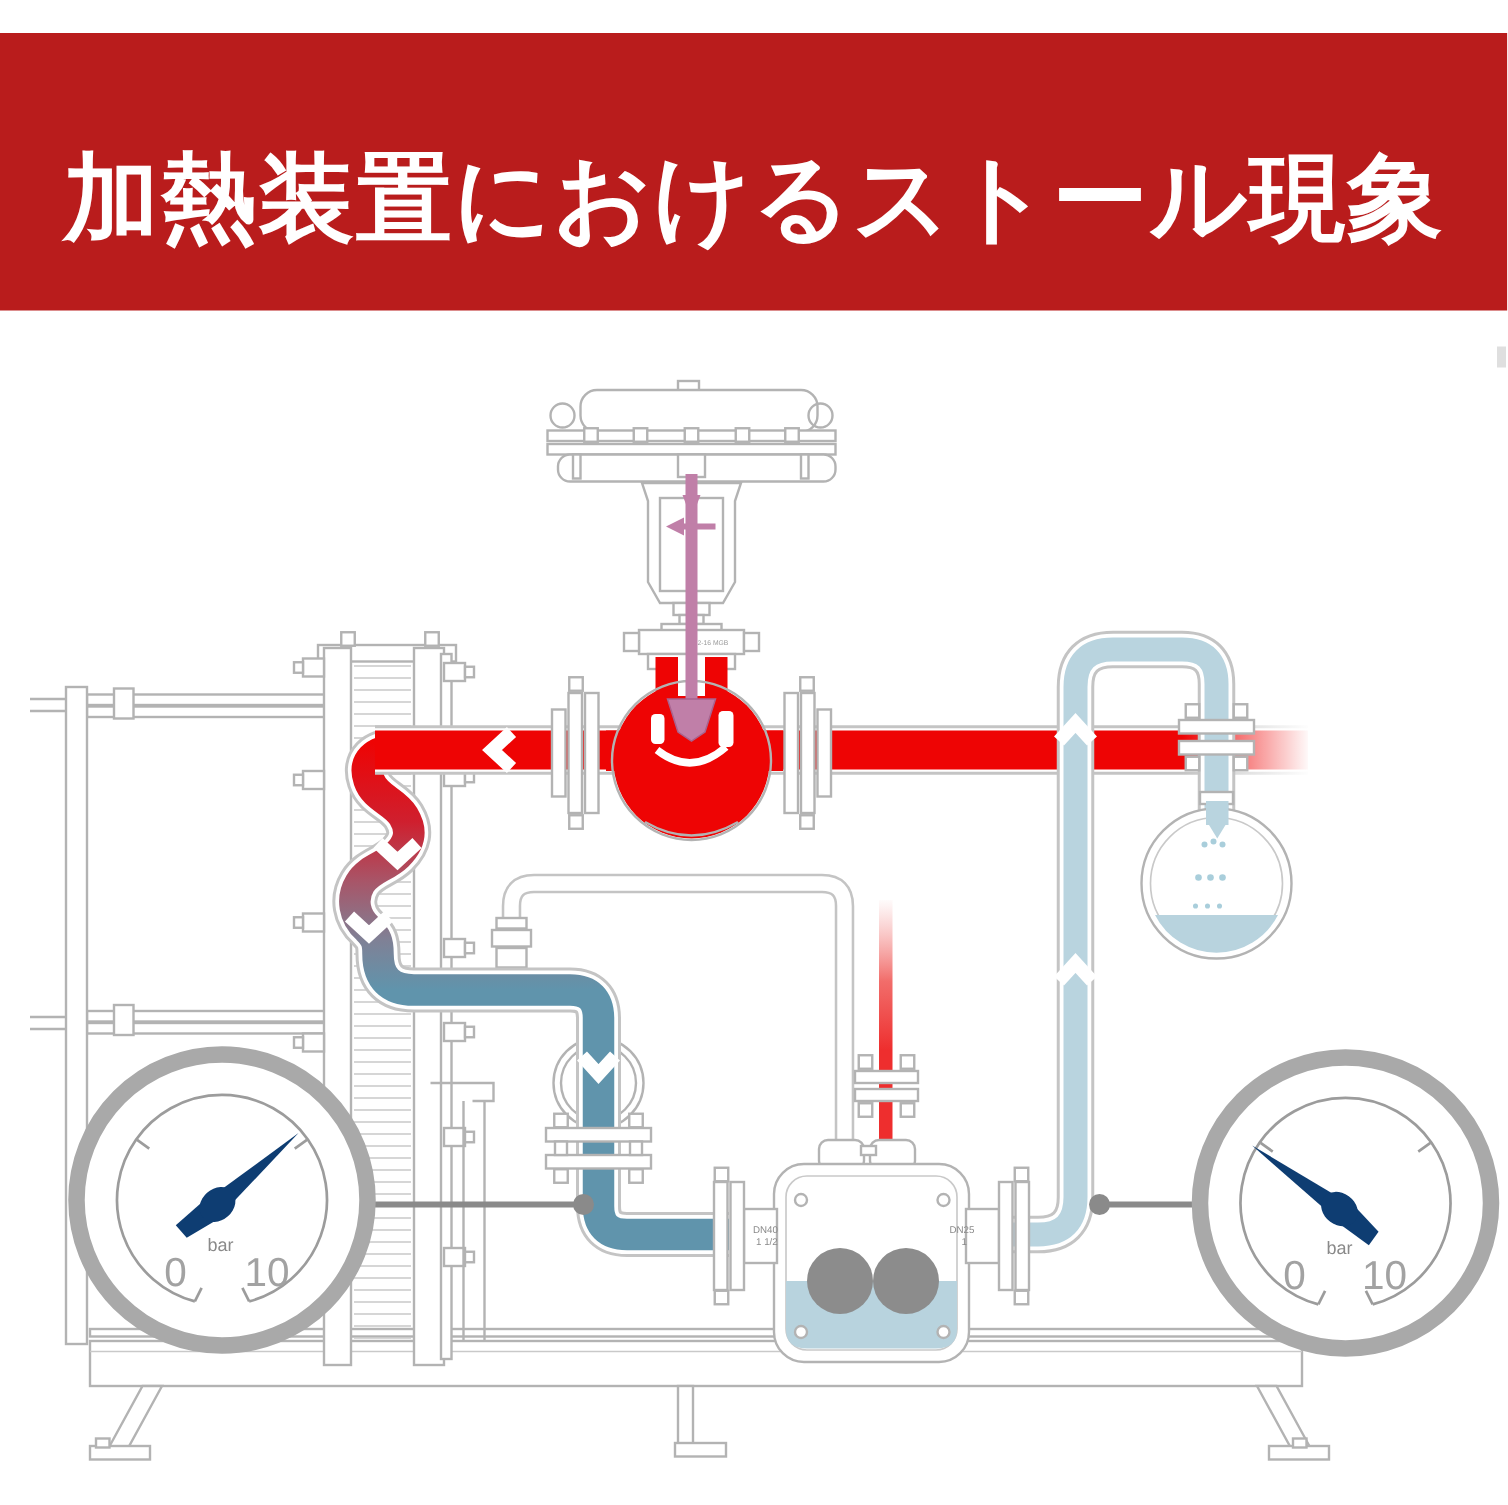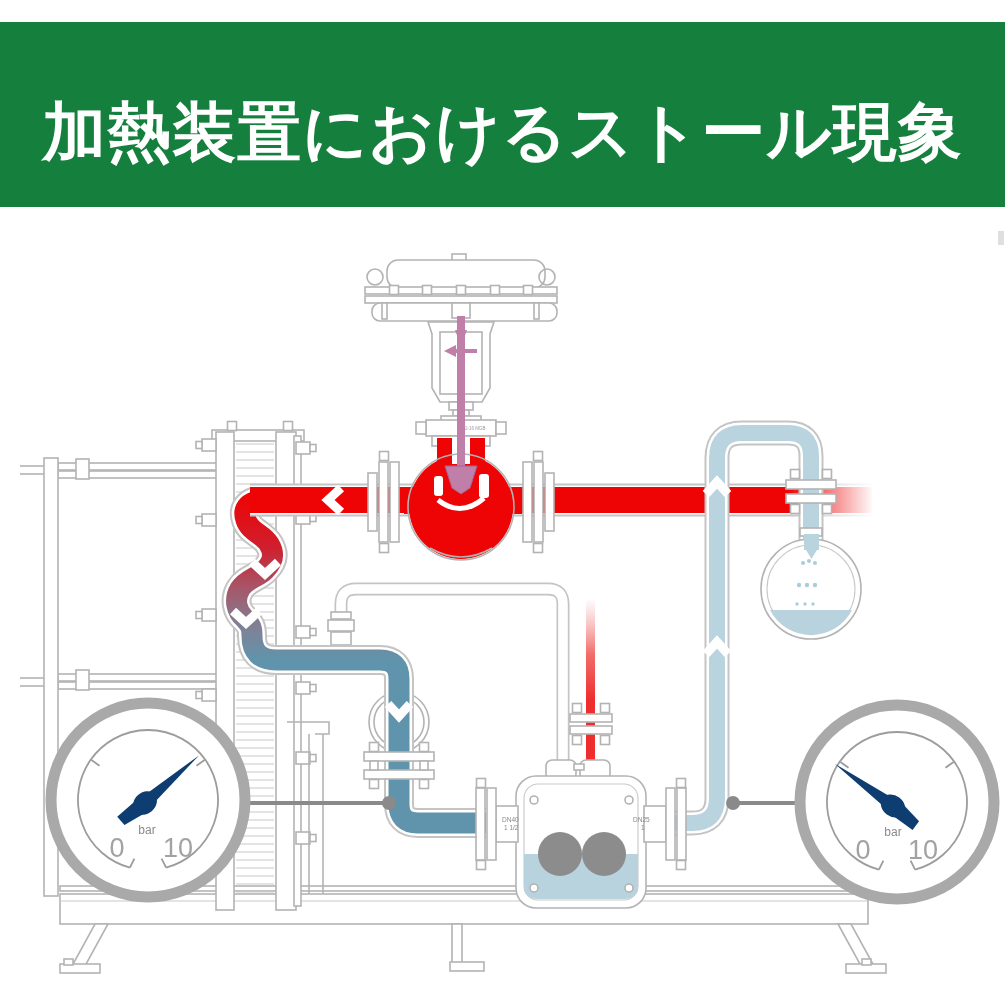--- a/index.html
+++ b/index.html
@@ -1,18 +1,18 @@
 <!DOCTYPE html>
 <html><head>
 <meta charset="utf-8">
 <style>
   html,body{margin:0;padding:0;background:#ffffff;}
   #page{position:relative;width:1005px;height:1003px;background:#ffffff;overflow:hidden;
         font-family:"Liberation Sans","DejaVu Sans",sans-serif;}
-  #banner{position:absolute;left:0;top:22px;width:1005px;height:185px;background:#15803d;
+  #banner{position:absolute;left:0;top:22px;width:1005px;height:185px;background:#b91c1c;
           display:flex;justify-content:center;align-items:flex-start;padding-top:0;}
   #banner h1{margin:0;margin-top:78px;color:#ffffff;font-size:64px;line-height:64px;
              font-weight:700;letter-spacing:1px;white-space:nowrap;}
   #diagram{position:absolute;left:0;top:0;width:1005px;height:1003px;}
   .ln{fill:#ffffff;stroke:#b3b3b3;stroke-width:1.6;}
   .lnf{fill:none;stroke:#b3b3b3;stroke-width:1.6;}
   .lnt{fill:none;stroke:#c9c9c9;stroke-width:1.1;}
   .pipe-casing{fill:none;stroke:#c4c4c4;stroke-linecap:butt;}
   .pipe-core{fill:none;stroke:#ffffff;stroke-linecap:butt;}
   .chev{fill:none;stroke:#ffffff;stroke-width:9;stroke-linecap:butt;}

